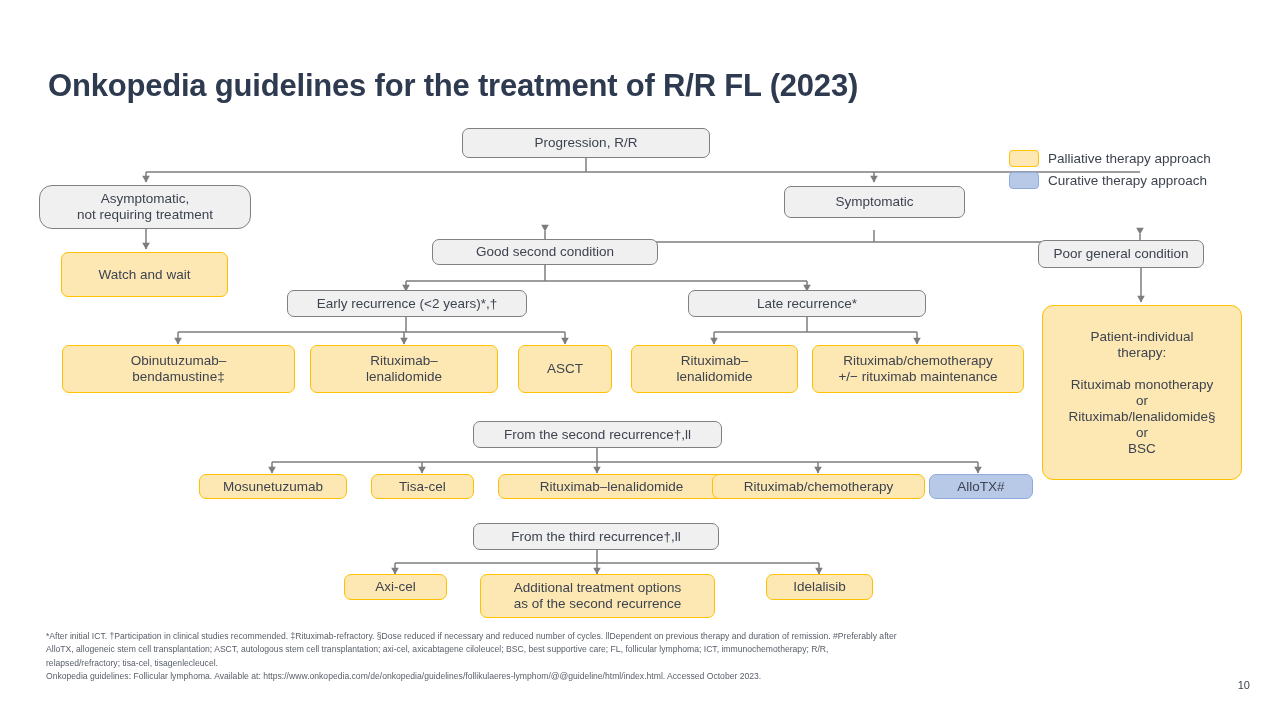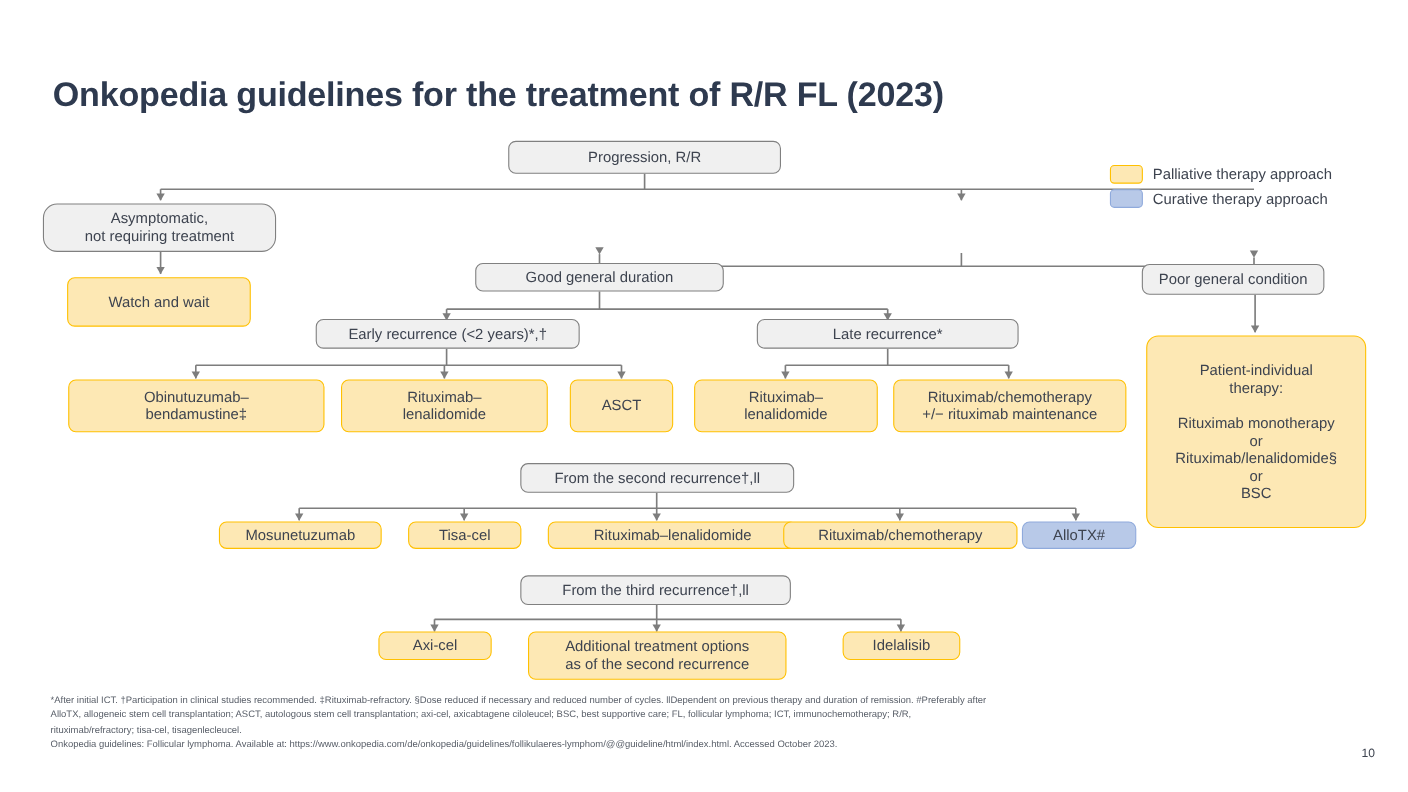--- a/index.html
+++ b/index.html
@@ -132,24 +132,25 @@
       <path d="M597,563 L597,574" marker-end="url(#ah)"></path>
       <path d="M819,563 L819,574" marker-end="url(#ah)"></path>
     </g>
   </svg>
 
   <div class="node grey" style="left:462px;top:128px;width:248px;height:30px;">Progression, R/R</div>
 
   <div class="node grey" style="left:39px;top:185px;width:212px;height:44px;border-radius:13px;">Asymptomatic,
 not requiring treatment</div>
 
+  <div class="node grey" style="left:784px;top:186px;width:181px;height:32px;">Symptomatic</div>
 
   <div class="node yellow" style="left:61px;top:252px;width:167px;height:45px;">Watch and wait</div>
 
-  <div class="node grey" style="left:432px;top:239px;width:226px;height:26px;">Good general duration</div>
+  <div class="node grey" style="left:432px;top:239px;width:226px;height:26px;">Good second condition</div>
 
   <div class="node grey" style="left:1038px;top:240px;width:166px;height:28px;">Poor general condition</div>
 
   <div class="node grey" style="left:287px;top:290px;width:240px;height:27px;">Early recurrence (&lt;2 years)*,†</div>
 
   <div class="node grey" style="left:688px;top:290px;width:238px;height:27px;">Late recurrence*</div>
 
   <div class="node yellow" style="left:62px;top:345px;width:233px;height:48px;">Obinutuzumab–
 bendamustine‡</div>
 
@@ -201,19 +202,19 @@
     </div>
     <div class="legrow">
       <span class="swatch sw-b"></span>
       <span class="legtext">Curative therapy approach</span>
     </div>
   </div>
 
   <div class="footnotes">
     <div>*After initial ICT. †Participation in clinical studies recommended. ‡Rituximab-refractory. §Dose reduced if necessary and reduced number of cycles. llDependent on previous therapy and duration of remission. #Preferably after</div>
     <div>AlloTX,  allogeneic stem cell transplantation; ASCT, autologous stem cell transplantation; axi-cel, axicabtagene ciloleucel; BSC, best supportive care; FL,  follicular lymphoma; ICT, immunochemotherapy; R/R,</div>
-    <div>rituximab/refractory; tisa-cel, tisagenlecleucel.</div>
+    <div>relapsed/refractory; tisa-cel, tisagenlecleucel.</div>
     <div>Onkopedia guidelines: Follicular lymphoma. Available at: https://www.onkopedia.com/de/onkopedia/guidelines/follikulaeres-lymphom/@@guideline/html/index.html. Accessed October 2023.</div>
   </div>
 
   <div class="pagenum">10</div>
 
 </div>
 
 </body></html>

